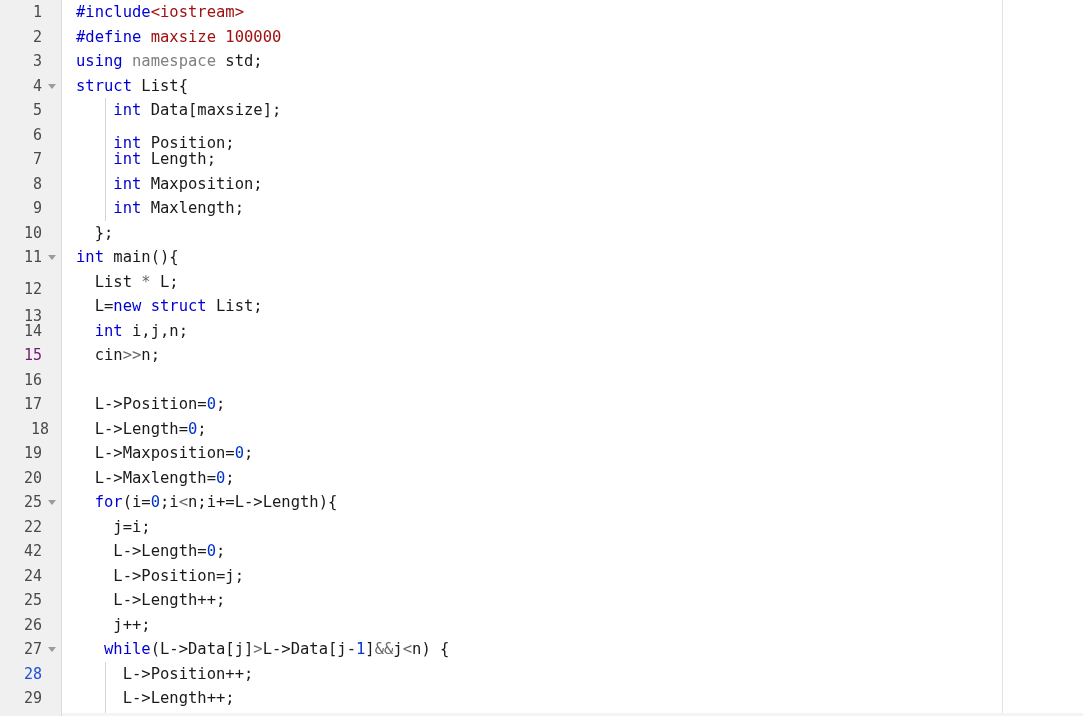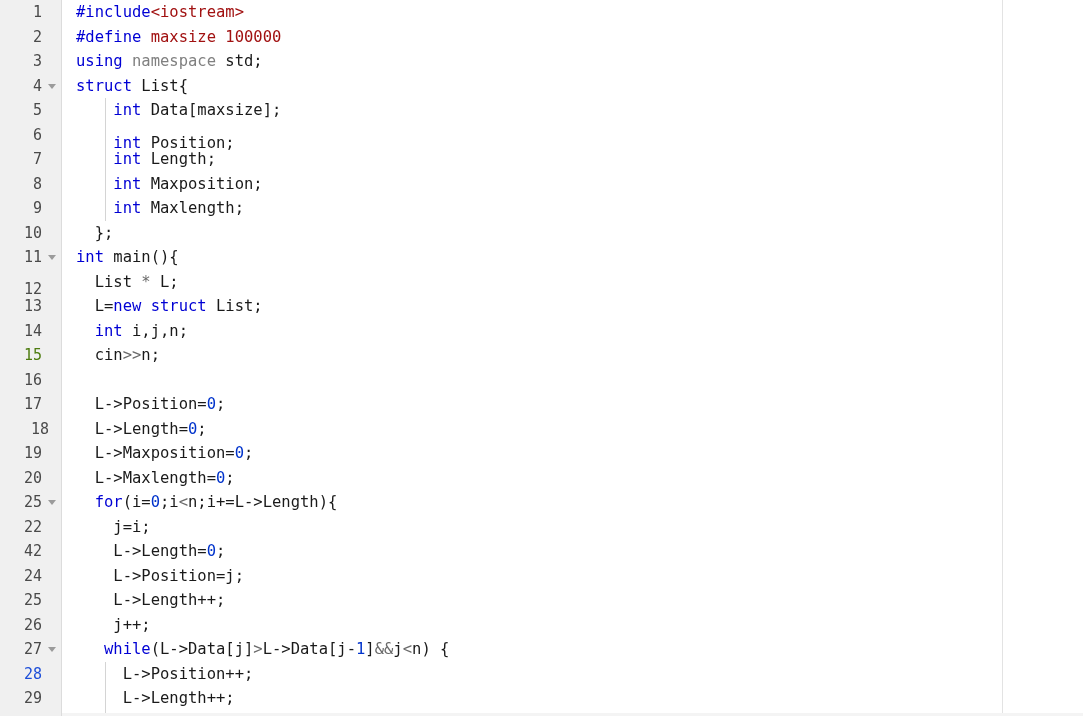--- a/index.html
+++ b/index.html
@@ -167,27 +167,27 @@
         <span class="gutter-num" style="color: rgb(74, 74, 74);">10</span>
       </div>
       <div class="gutter-row" style="top: 245px;">
         <span class="gutter-num" style="color: rgb(74, 74, 74);">11</span>
         <span class="fold" style="border-top-color: rgb(155, 155, 155);"></span>
       </div>
       <div class="gutter-row" style="top: 277px;">
         <span class="gutter-num" style="color: rgb(74, 74, 74);">12</span>
       </div>
       <div class="gutter-row" style="top: 294px;">
-        <span class="gutter-num" style="color: rgb(74, 74, 74);">13</span>
+        <span class="gutter-num" style="color: rgb(74, 74, 74); margin-top: 10px;">13</span>
       </div>
       <div class="gutter-row" style="top: 318.5px;">
         <span class="gutter-num" style="color: rgb(74, 74, 74);">14</span>
       </div>
       <div class="gutter-row" style="top: 343px;">
-        <span class="gutter-num" style="color: #4d7c0f;">15</span>
+        <span class="gutter-num" style="color: #701a75;">15</span>
       </div>
       <div class="gutter-row" style="top: 367.5px;">
         <span class="gutter-num" style="color: rgb(74, 74, 74);">16</span>
       </div>
       <div class="gutter-row" style="top: 392px;">
         <span class="gutter-num" style="color: rgb(74, 74, 74);">17</span>
       </div>
       <div class="gutter-row" style="top: 416.5px; padding-left: 7px;">
         <span class="gutter-num" style="color: rgb(74, 74, 74);">18</span>
       </div>

